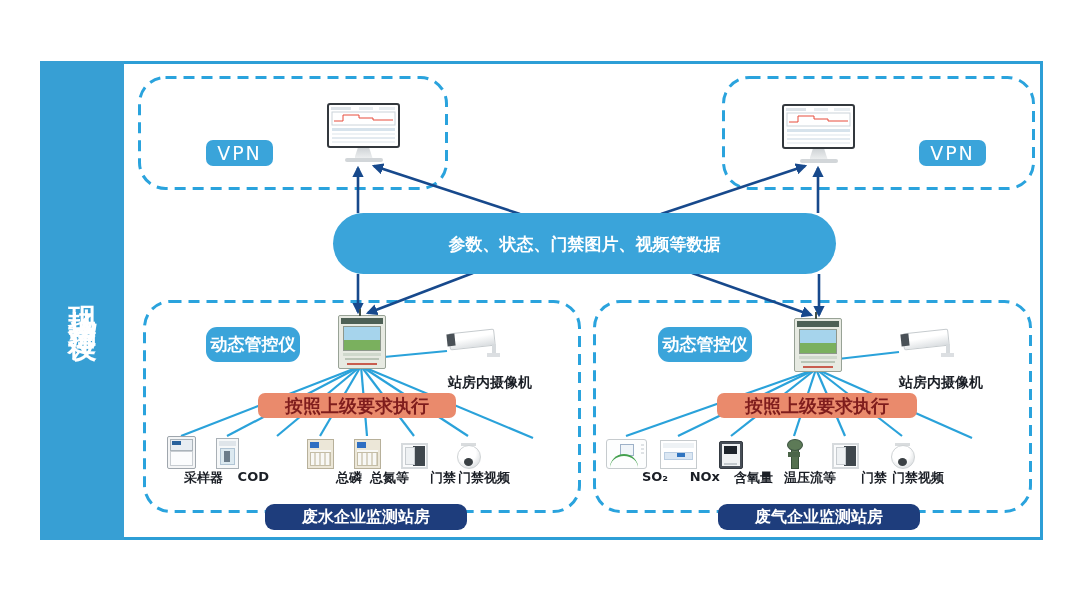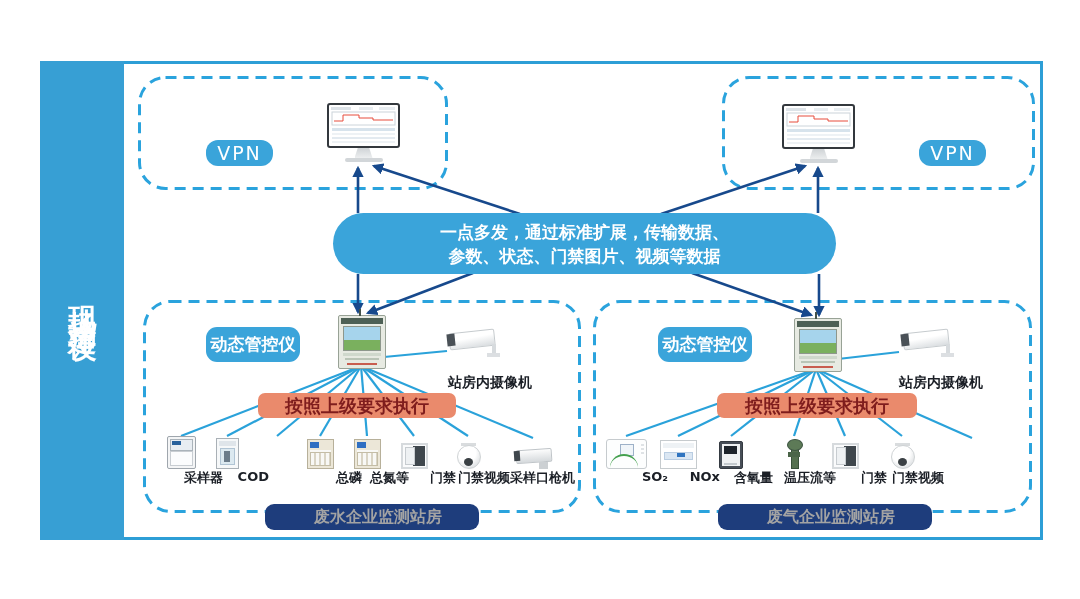--- a/index.html
+++ b/index.html
@@ -4,25 +4,25 @@
 <style>
   html,body{margin:0;padding:0;background:#fff;}
   .canvas{position:relative;width:1080px;height:599px;background:#fff;overflow:hidden;
           font-family:"DejaVu Sans","Liberation Sans",sans-serif;}
   .abs{position:absolute;}
   .board{left:40px;top:61px;width:1003px;height:479px;border:3px solid #2d9ed6;box-sizing:border-box;}
   .sidebar{left:40px;top:61px;width:84px;height:479px;background:#379fd4;display:flex;align-items:center;justify-content:center;}
   .sidebar .vtxt{writing-mode:vertical-rl;text-orientation:upright;color:#fff;font-size:28px;font-weight:bold;letter-spacing:7px;}
   svg.overlay{left:0;top:0;width:1080px;height:599px;pointer-events:none;}
   .bluebox{background:#3aa4da;color:#fff;display:flex;align-items:center;justify-content:center;}
-  .vpn{width:67px;height:26px;border-radius:12px;font-size:19px;letter-spacing:2px;}
+  .vpn{width:67px;height:26px;border-radius:7px;font-size:19px;letter-spacing:2px;}
   .ctr{left:333px;top:213px;width:503px;height:61px;border-radius:31px;flex-direction:column;font-weight:bold;font-size:17px;line-height:24px;text-align:center;white-space:nowrap;}
   .ctl{width:94px;height:35px;border-radius:11px;font-size:17px;font-weight:bold;}
   .orange{background:#ea8a6c;color:#7f1d1d;display:flex;align-items:center;justify-content:center;font-size:18px;font-weight:bold;border-radius:7px;z-index:3;}
-  .station{background:#1e3d7c;color:#a3a3a3;display:flex;align-items:center;justify-content:center;font-size:16px;font-weight:bold;border-radius:9px;z-index:3;padding-left:12px;}
+  .station{background:#1e3d7c;color:#ffffff;display:flex;align-items:center;justify-content:center;font-size:16px;font-weight:bold;border-radius:9px;z-index:3;}
   .campcap{font-size:14px;font-weight:bold;color:#1b1f26;z-index:2;}
   
   .monitor{z-index:2;width:73px;}
   .monitor .scr{width:73px;height:45px;background:#fff;border:2px solid #33383d;border-radius:3px;box-sizing:border-box;overflow:hidden;}
   .monitor .neck{margin:0 auto;width:18px;height:10px;background:linear-gradient(#cfd3d6,#eceeef);clip-path:polygon(18% 0,82% 0,100% 100%,0 100%);}
   .monitor .base{margin:0 auto;width:38px;height:4px;background:#d2d6d9;border-radius:2px;}
   
   .logger{z-index:2;width:46px;height:52px;background:#e7eae2;border:1px solid #98a296;border-radius:2px;position:absolute;}
   .logger i,.ic i{position:absolute;display:block;}
   .logger .ant{left:20px;top:-7px;width:2px;height:7px;background:#44534a;}
@@ -172,21 +172,20 @@
         <rect x="3" y="28" width="63" height="2" fill="#eef2f5"></rect>
         <rect x="3" y="32" width="63" height="2" fill="#e3eaf0"></rect>
         <rect x="3" y="36" width="63" height="2" fill="#eef2f5"></rect>
       </svg>
     </div>
     <div class="neck"></div>
     <div class="base"></div>
   </div>
 
   <div class="abs bluebox ctr">
-    <div>一点多发，通过标准扩展，传输数据、</div>
     <div>参数、状态、门禁图片、视频等数据</div>
   </div>
 
   <div class="abs bluebox ctl" style="left:206px;top:327px;z-index:2;">
       <span>动态管控仪</span>
     </div>
   <div class="logger" style="left:338px;top:315px;">
     <i class="ant"></i>
       <i class="head"></i>
       <i class="scr"></i>
@@ -260,30 +259,20 @@
   <div class="dev" style="left:426px;top:436px;">
     <div class="icwrap">
         <span class="ic ic-dome">
           <i class="s1"></i>
           <i class="s2"></i>
           <i class="s3"></i>
         </span>
       </div>
     <div class="cap">门禁视频</div>
   </div>
-  <div class="dev" style="left:491px;top:436px;">
-    <div class="icwrap">
-        <span class="ic ic-bullet">
-          <i class="s1"></i>
-          <i class="s2"></i>
-          <i class="s3"></i>
-        </span>
-      </div>
-    <div class="cap">采样口枪机</div>
-  </div>
 
   <div class="abs bluebox ctl" style="left:658px;top:327px;z-index:2;">
       <span>动态管控仪</span>
     </div>
   <div class="logger" style="left:794px;top:318px;">
     <i class="ant"></i>
       <i class="head"></i>
       <i class="scr"></i>
       <i class="l1"></i>
       <i class="l2"></i>

